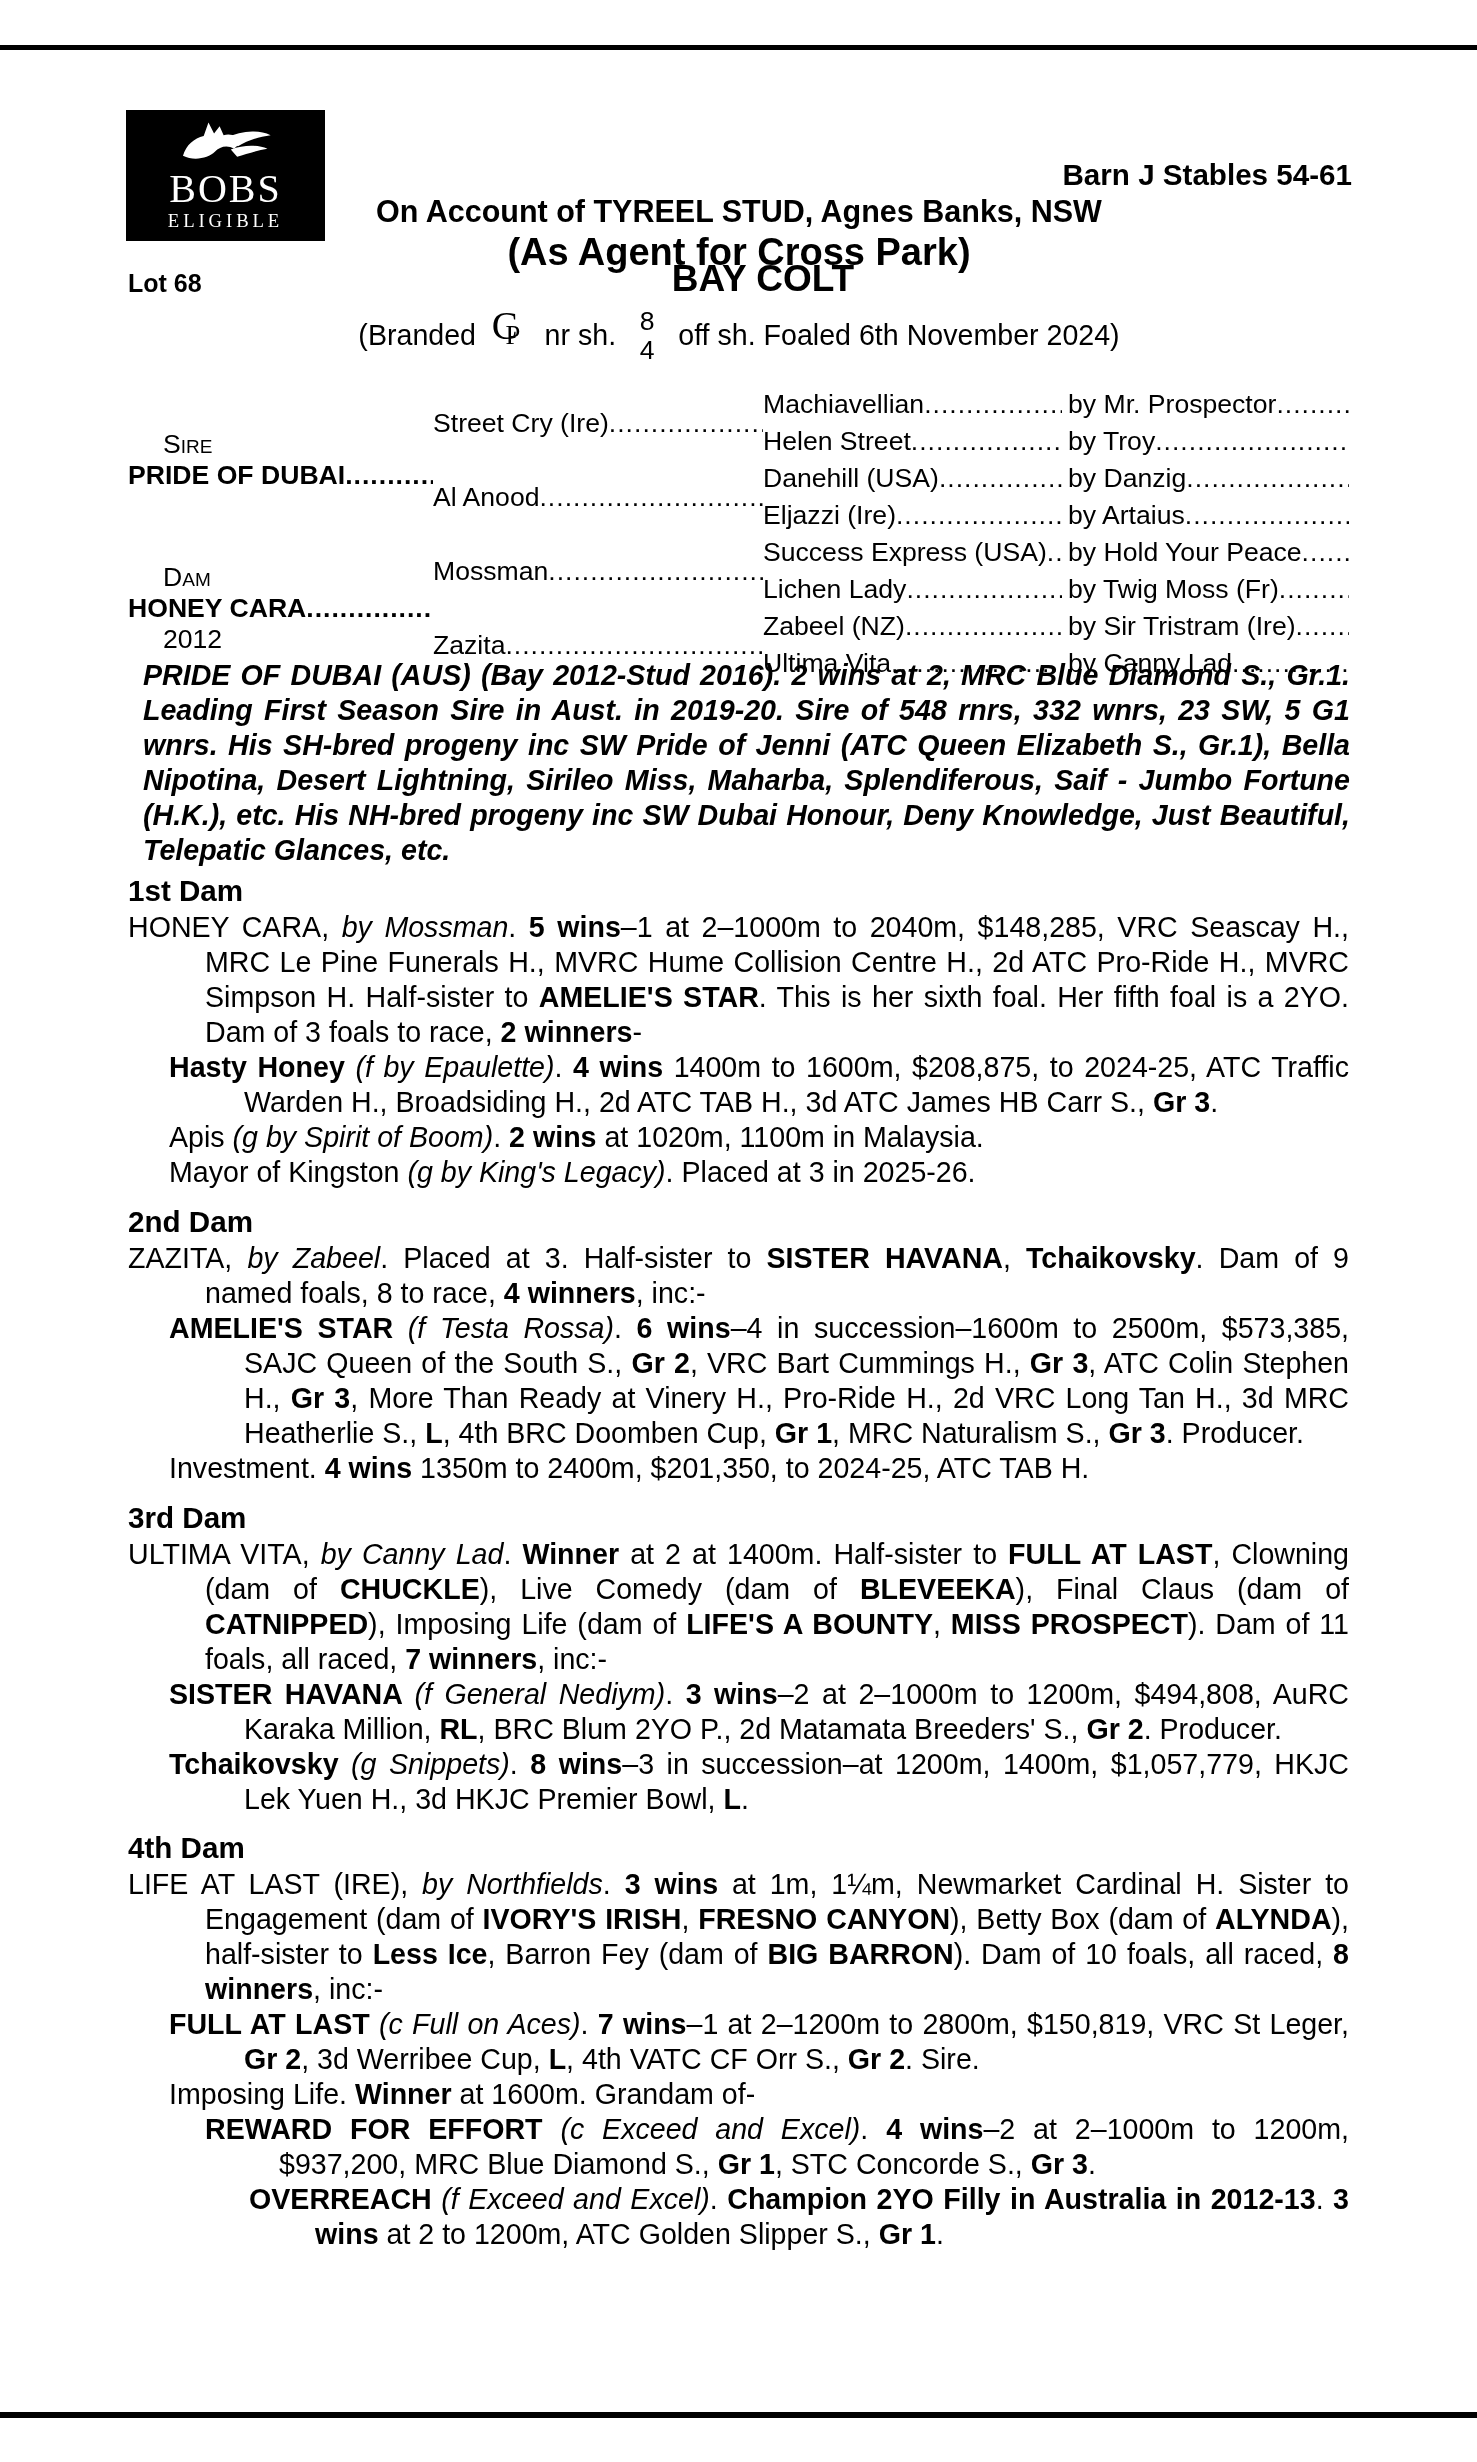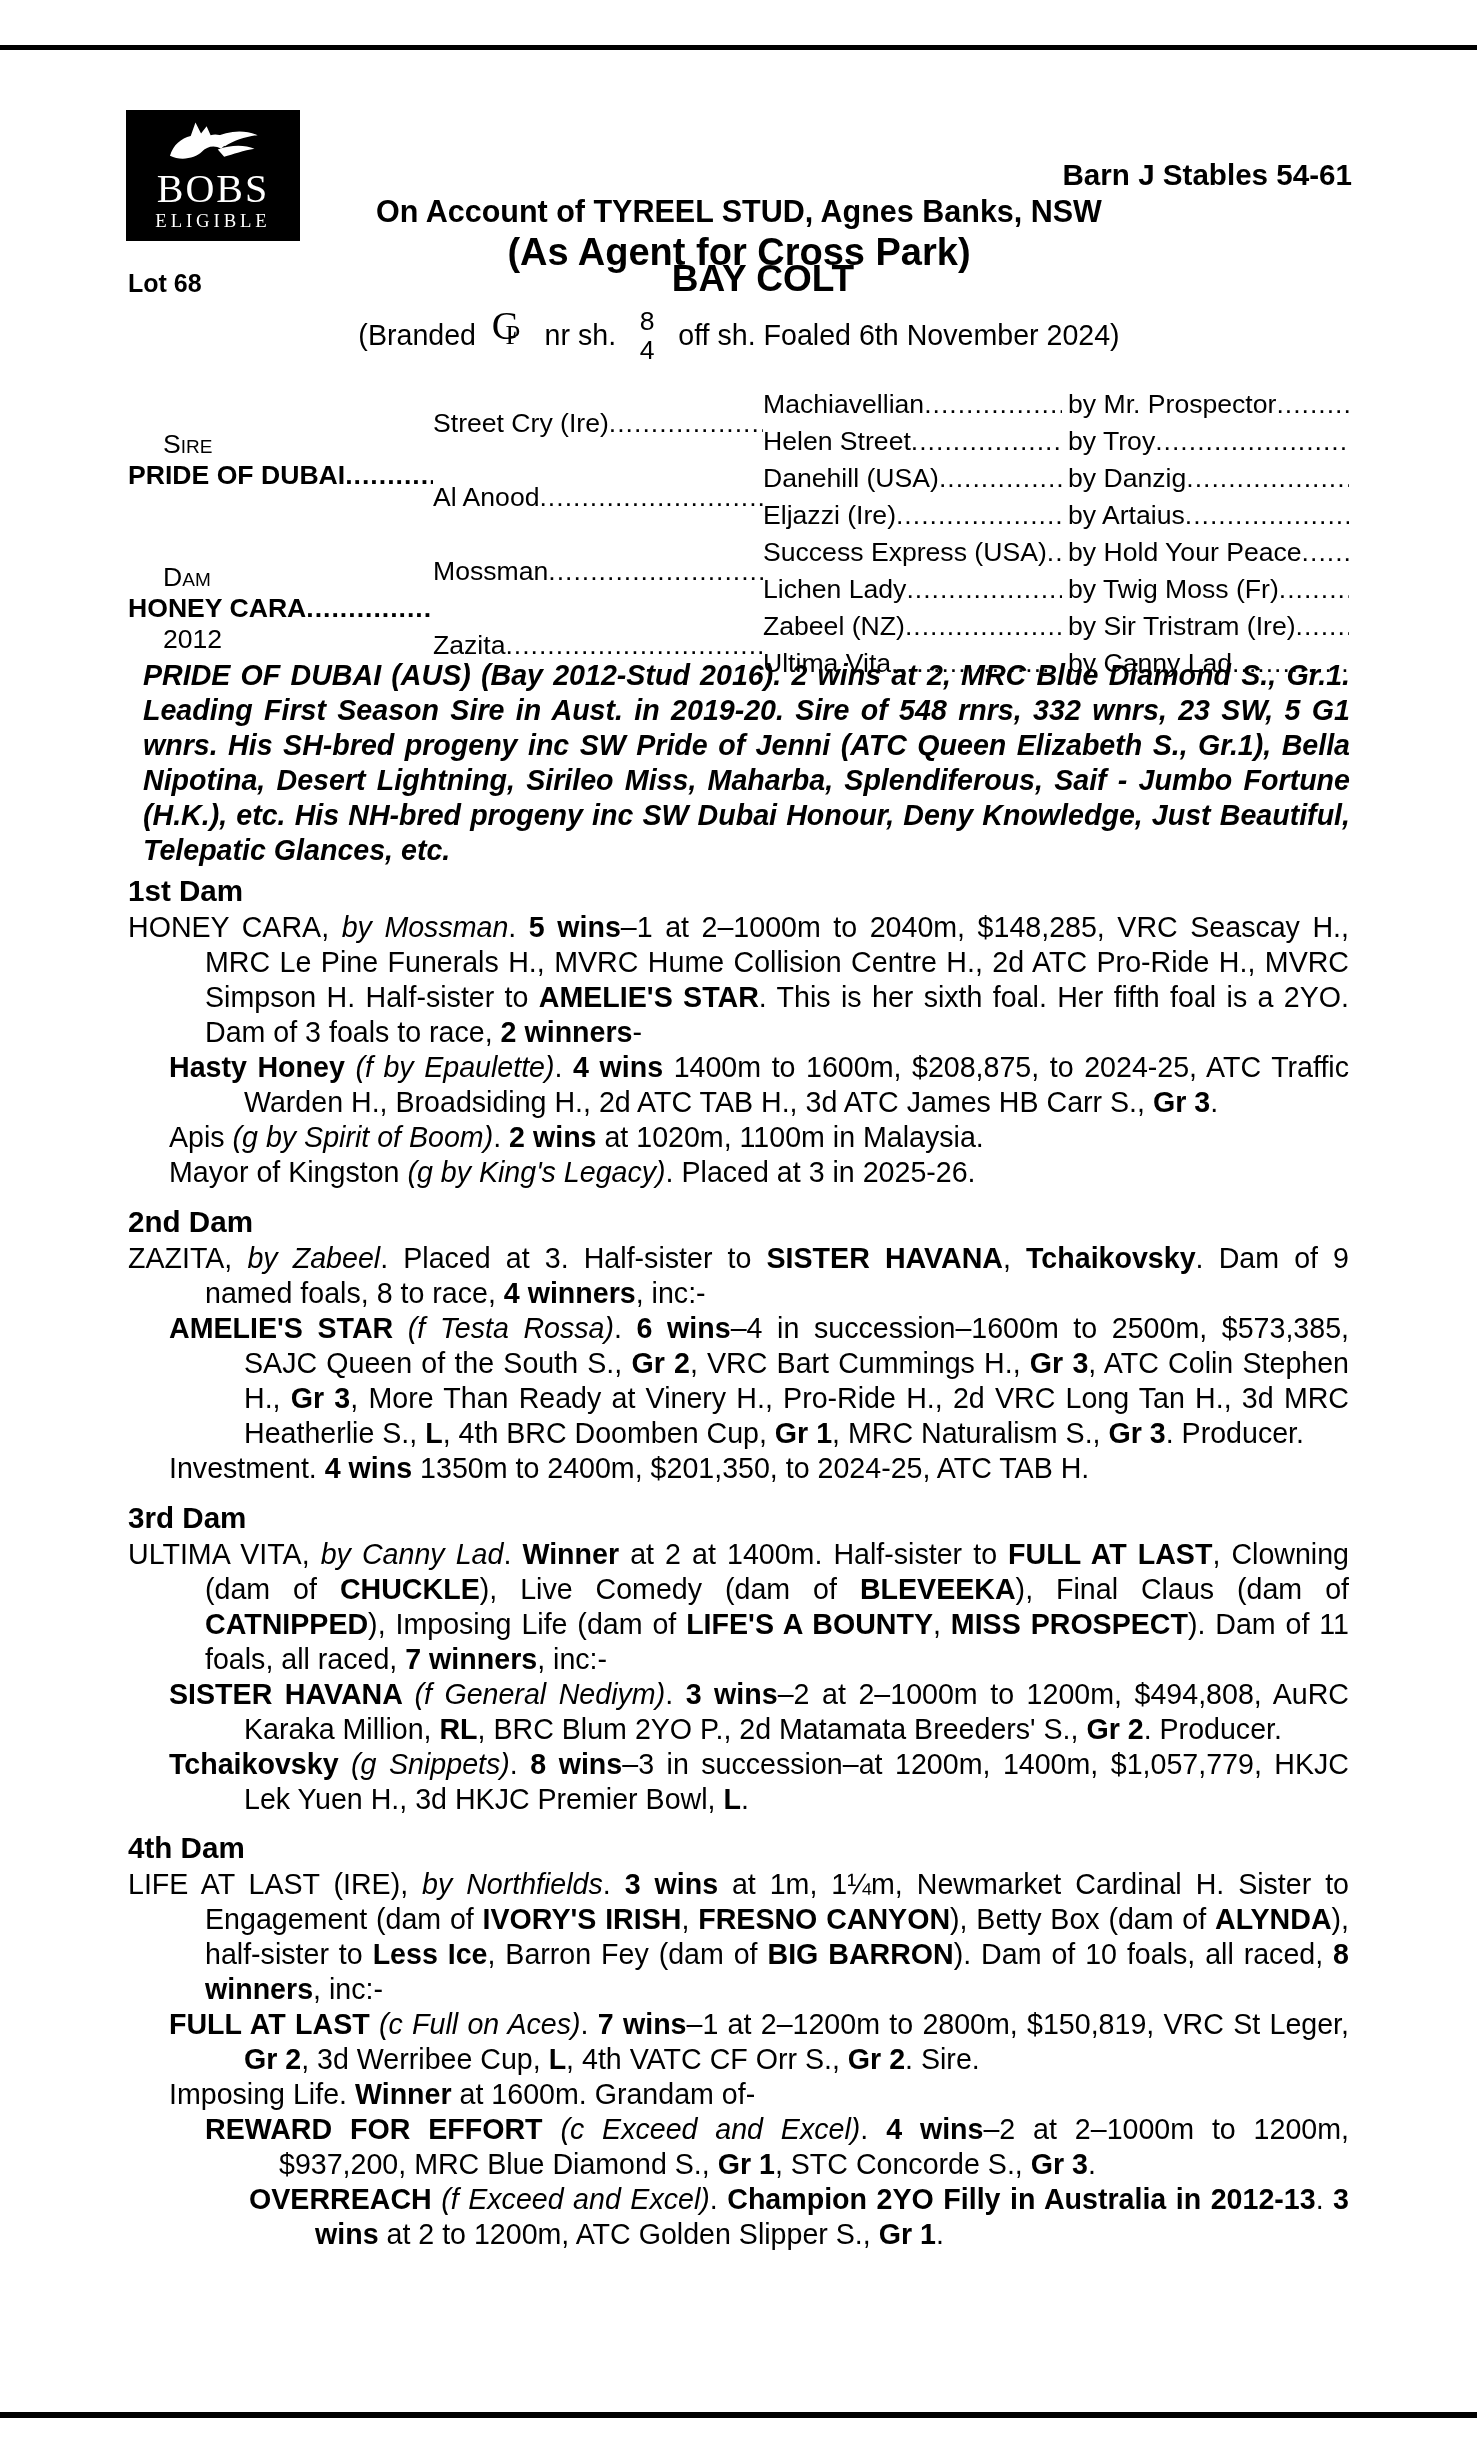--- a/index.html
+++ b/index.html
@@ -6,21 +6,21 @@
   .page {
     position:relative; width:1478px; height:2463px; background:#ffffff;
     font-family:"Liberation Sans", sans-serif; color:#000; overflow:hidden;
   }
   .rule { position:absolute; left:0; right:0; background:#000; }
   .rule-top { top:45px; height:4.9px; }
   .rule-bottom { top:2412px; height:5.9px; }
 
   
   .logo {
-    position:absolute; left:126px; top:110px; width:174px; height:131px;
+    position:absolute; left:126px; top:110px; width:199px; height:131px;
     background:#000; color:#fff; text-align:center; box-sizing:border-box; padding-top:5.9px;
   }
   .logo .horse { width:116px; height:51px; display:block; margin:0 auto; }
   .logo-bobs {
     font-family:"Liberation Serif", serif; font-size:40px; line-height:43px;
     letter-spacing:2px; font-weight:normal;
   }
   .logo-elig {
     font-family:"Liberation Serif", serif; font-size:18.7px; line-height:21.7px;
     letter-spacing:3.9px;

